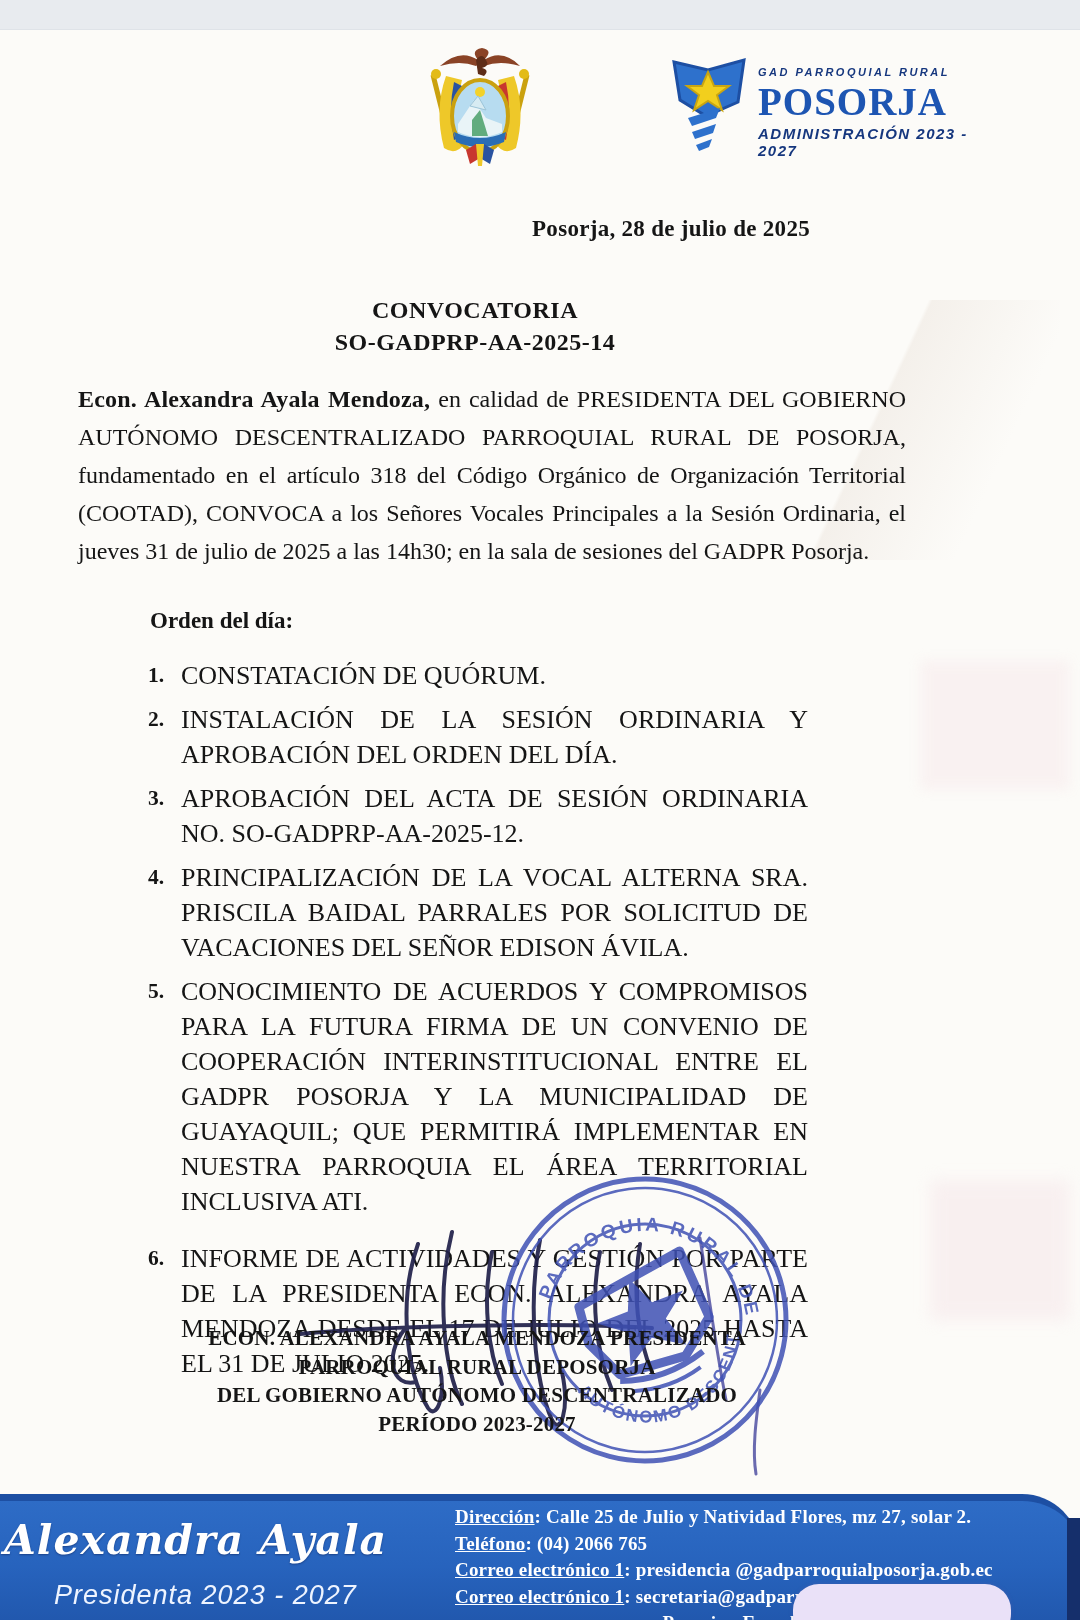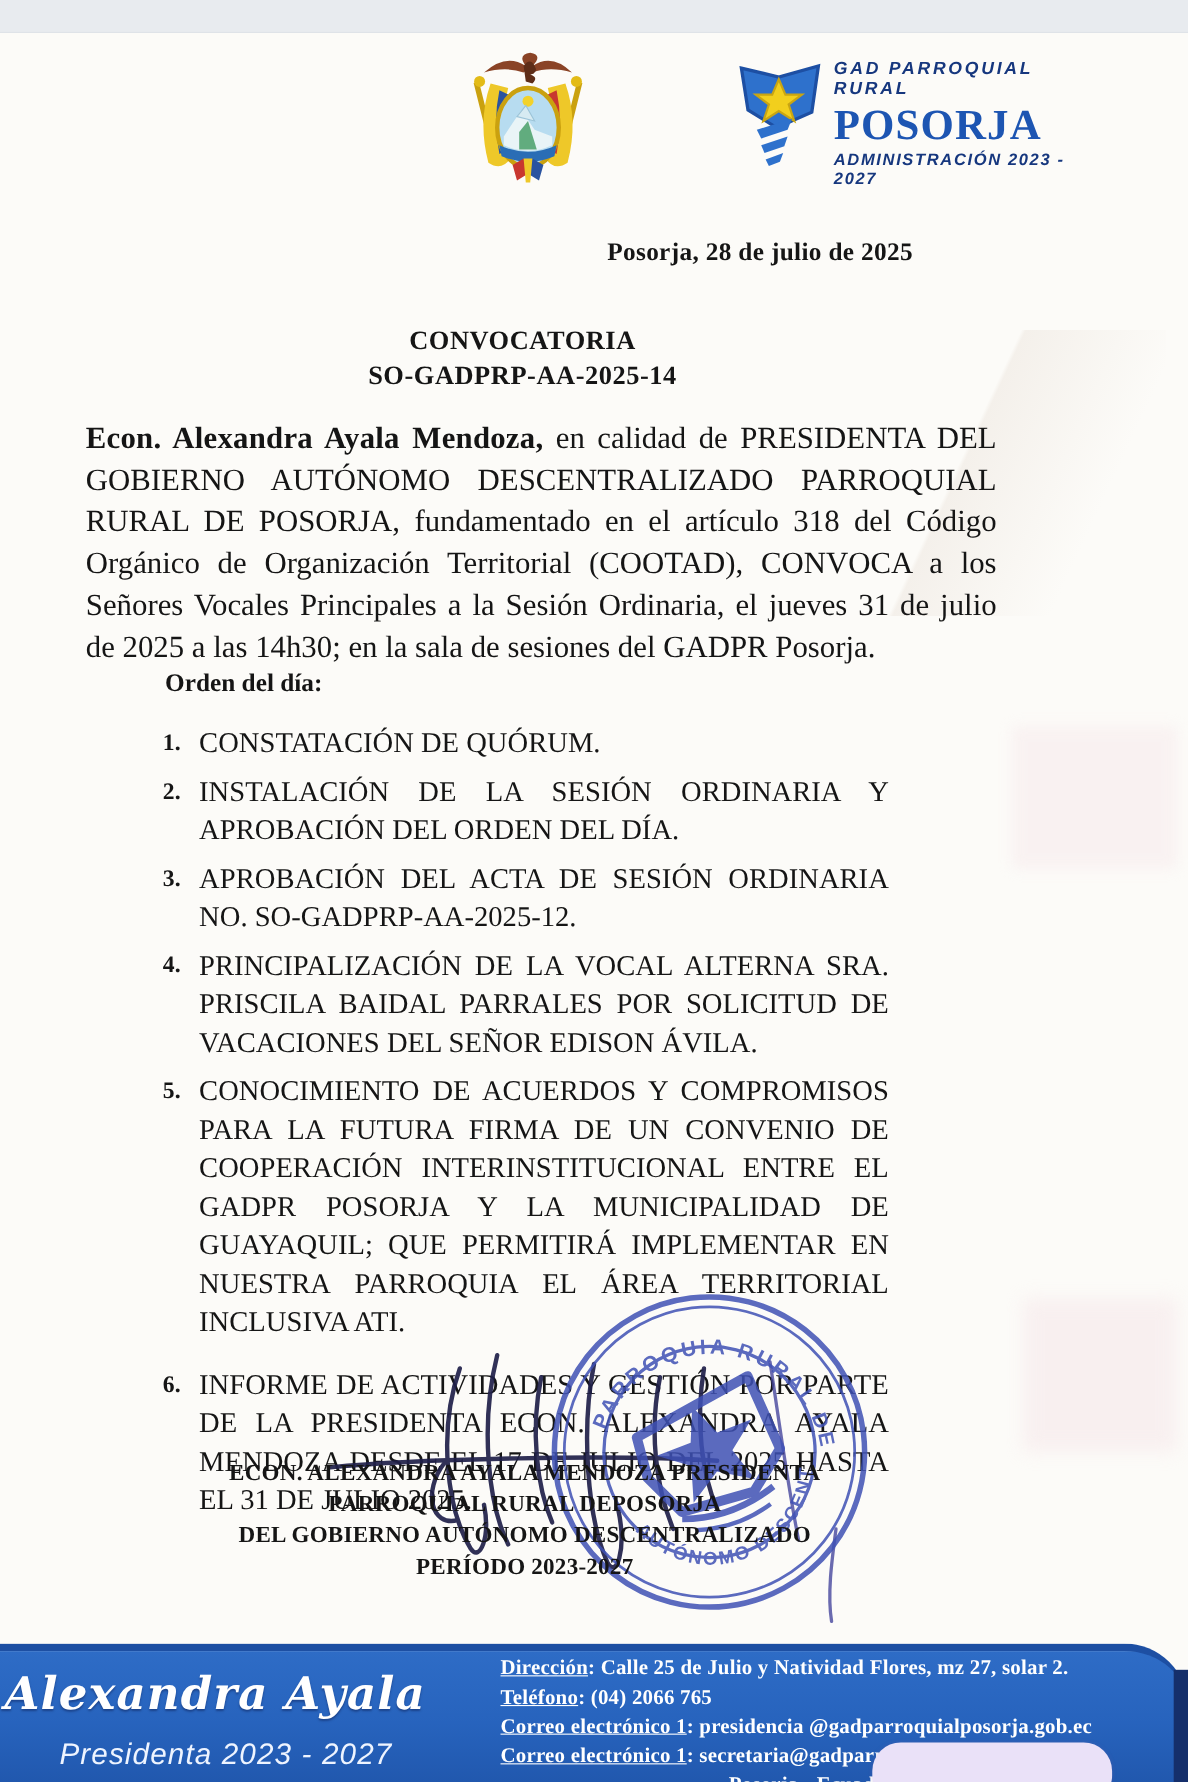--- a/index.html
+++ b/index.html
@@ -13,28 +13,28 @@
   .artifact { position:absolute; pointer-events:none; }
   .a1 { left:920px; top:660px; width:150px; height:130px; background:#f6e7ea; opacity:.45; filter:blur(6px); }
   .a2 { left:930px; top:1180px; width:140px; height:140px; background:#f3dfe4; opacity:.4; filter:blur(8px); }
   .a3 { left:760px; top:300px; width:300px; height:260px; background:linear-gradient(115deg, transparent 40%, #efe9e2 41%, transparent 75%); opacity:.6; }
 
   
   .coat { position:absolute; left:420px; top:40px; width:120px; height:135px; }
   .logo { position:absolute; left:668px; top:52px; width:320px; height:120px; display:flex; align-items:center; }
   .logo-shield { width:82px; height:112px; flex:0 0 auto; }
   .logo-text { margin-left:8px; font-family:"Liberation Sans", sans-serif; }
-  .logo-line1 { font-size:16px; font-weight:bold; letter-spacing:2.5px; color:#16377e; font-style:italic; }
+  .logo-line1 { font-size:11px; font-weight:bold; letter-spacing:2.5px; color:#16377e; font-style:italic; }
   .logo-line2 { font-size:39px; font-weight:bold; letter-spacing:1px; color:#1d55b2; font-family:"Liberation Serif", serif; line-height:1.0; margin-top:4px; }
   .logo-line3 { font-size:15px; font-weight:bold; letter-spacing:1.5px; color:#16377e; font-style:italic; margin-top:4px; }
 
   
-  .dateline { position:absolute; left:552px; top:216px; font-size:23px; font-weight:600; letter-spacing:.3px; }
+  .dateline { position:absolute; left:532px; top:216px; font-size:23px; font-weight:600; letter-spacing:.3px; }
   .title-block { position:absolute; left:70px; top:294px; width:810px; text-align:center; font-weight:bold; font-size:24px; line-height:32px; letter-spacing:.5px; }
-  .intro { position:absolute; left:78px; top:380px; width:828px; font-size:28px; line-height:38px; text-align:justify; }
+  .intro { position:absolute; left:78px; top:380px; width:828px; font-size:24px; line-height:38px; text-align:justify; }
   .intro b { letter-spacing:.2px; }
 
   .agenda-head { position:absolute; left:150px; top:608px; font-size:23px; font-weight:bold; }
   .agenda { position:absolute; left:148px; top:658px; width:660px; }
   .agenda-item { display:flex; margin-bottom:9px; }
   .agenda-item.gap-before { margin-top:22px; }
   .agenda-num { width:33px; flex:0 0 auto; font-weight:bold; font-size:21.5px; line-height:35px; }
   .agenda-text { flex:1; font-weight:normal; font-size:26px; line-height:35px; text-align:justify; }
 
   

